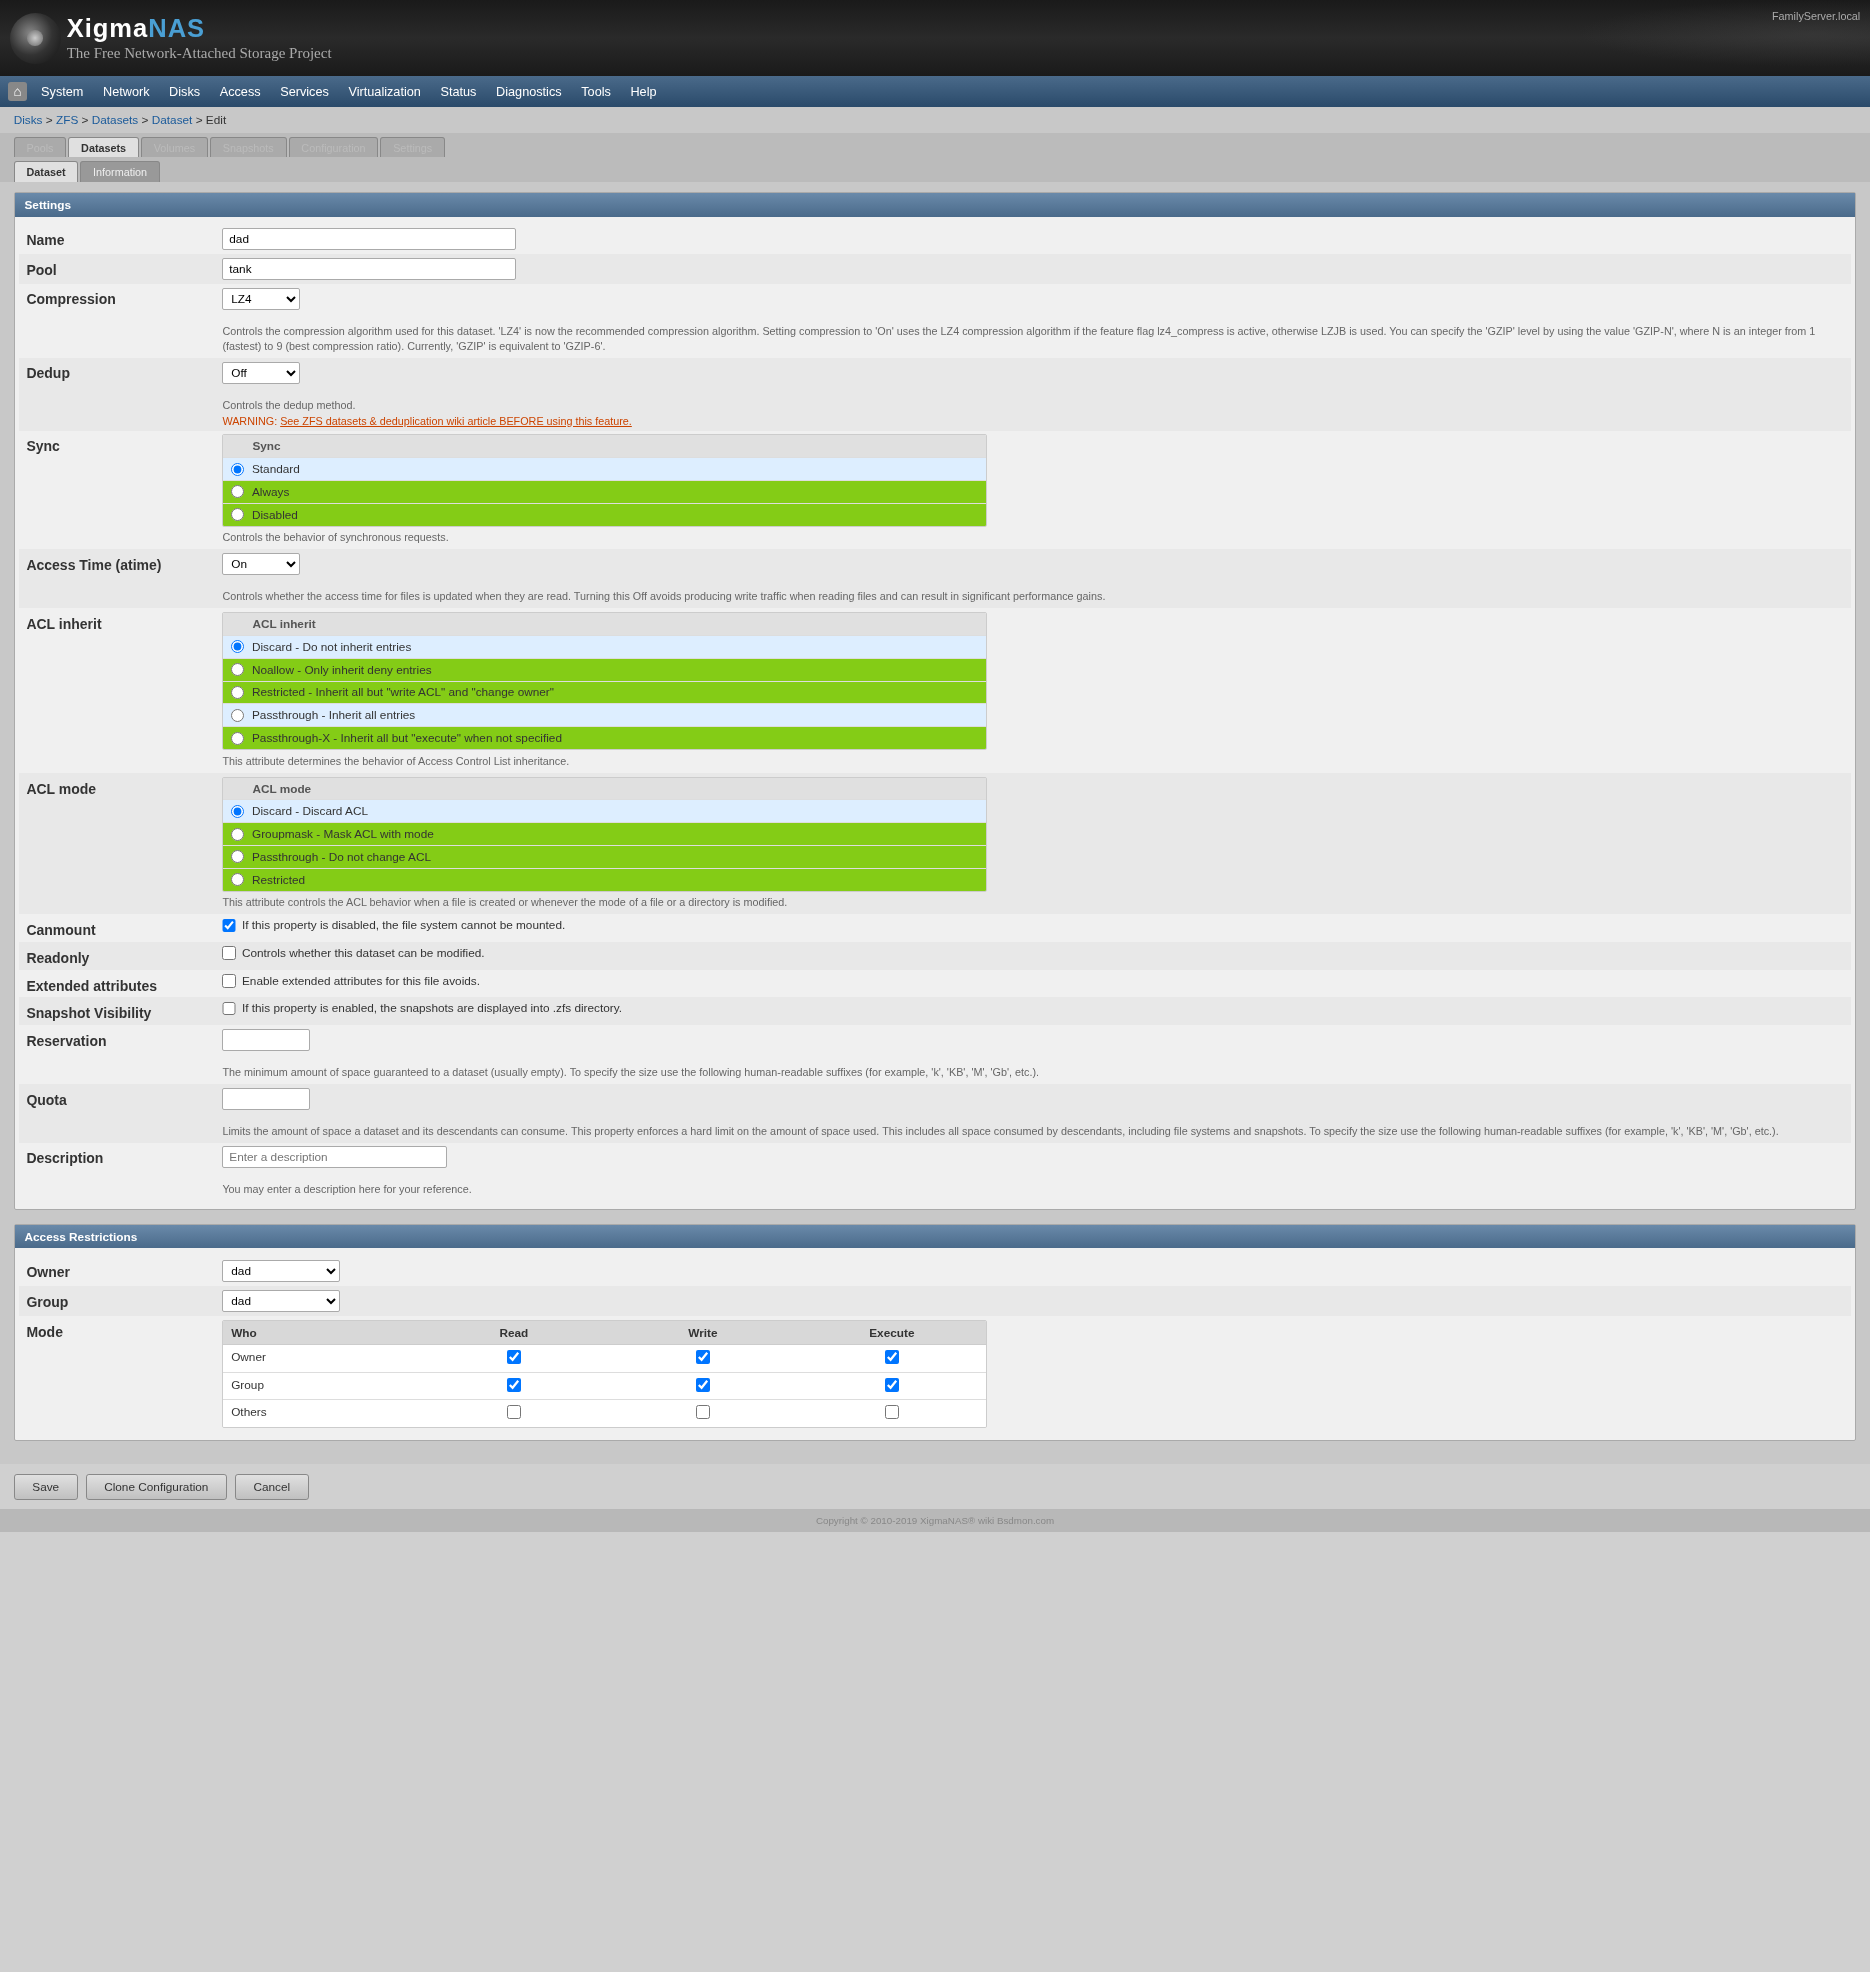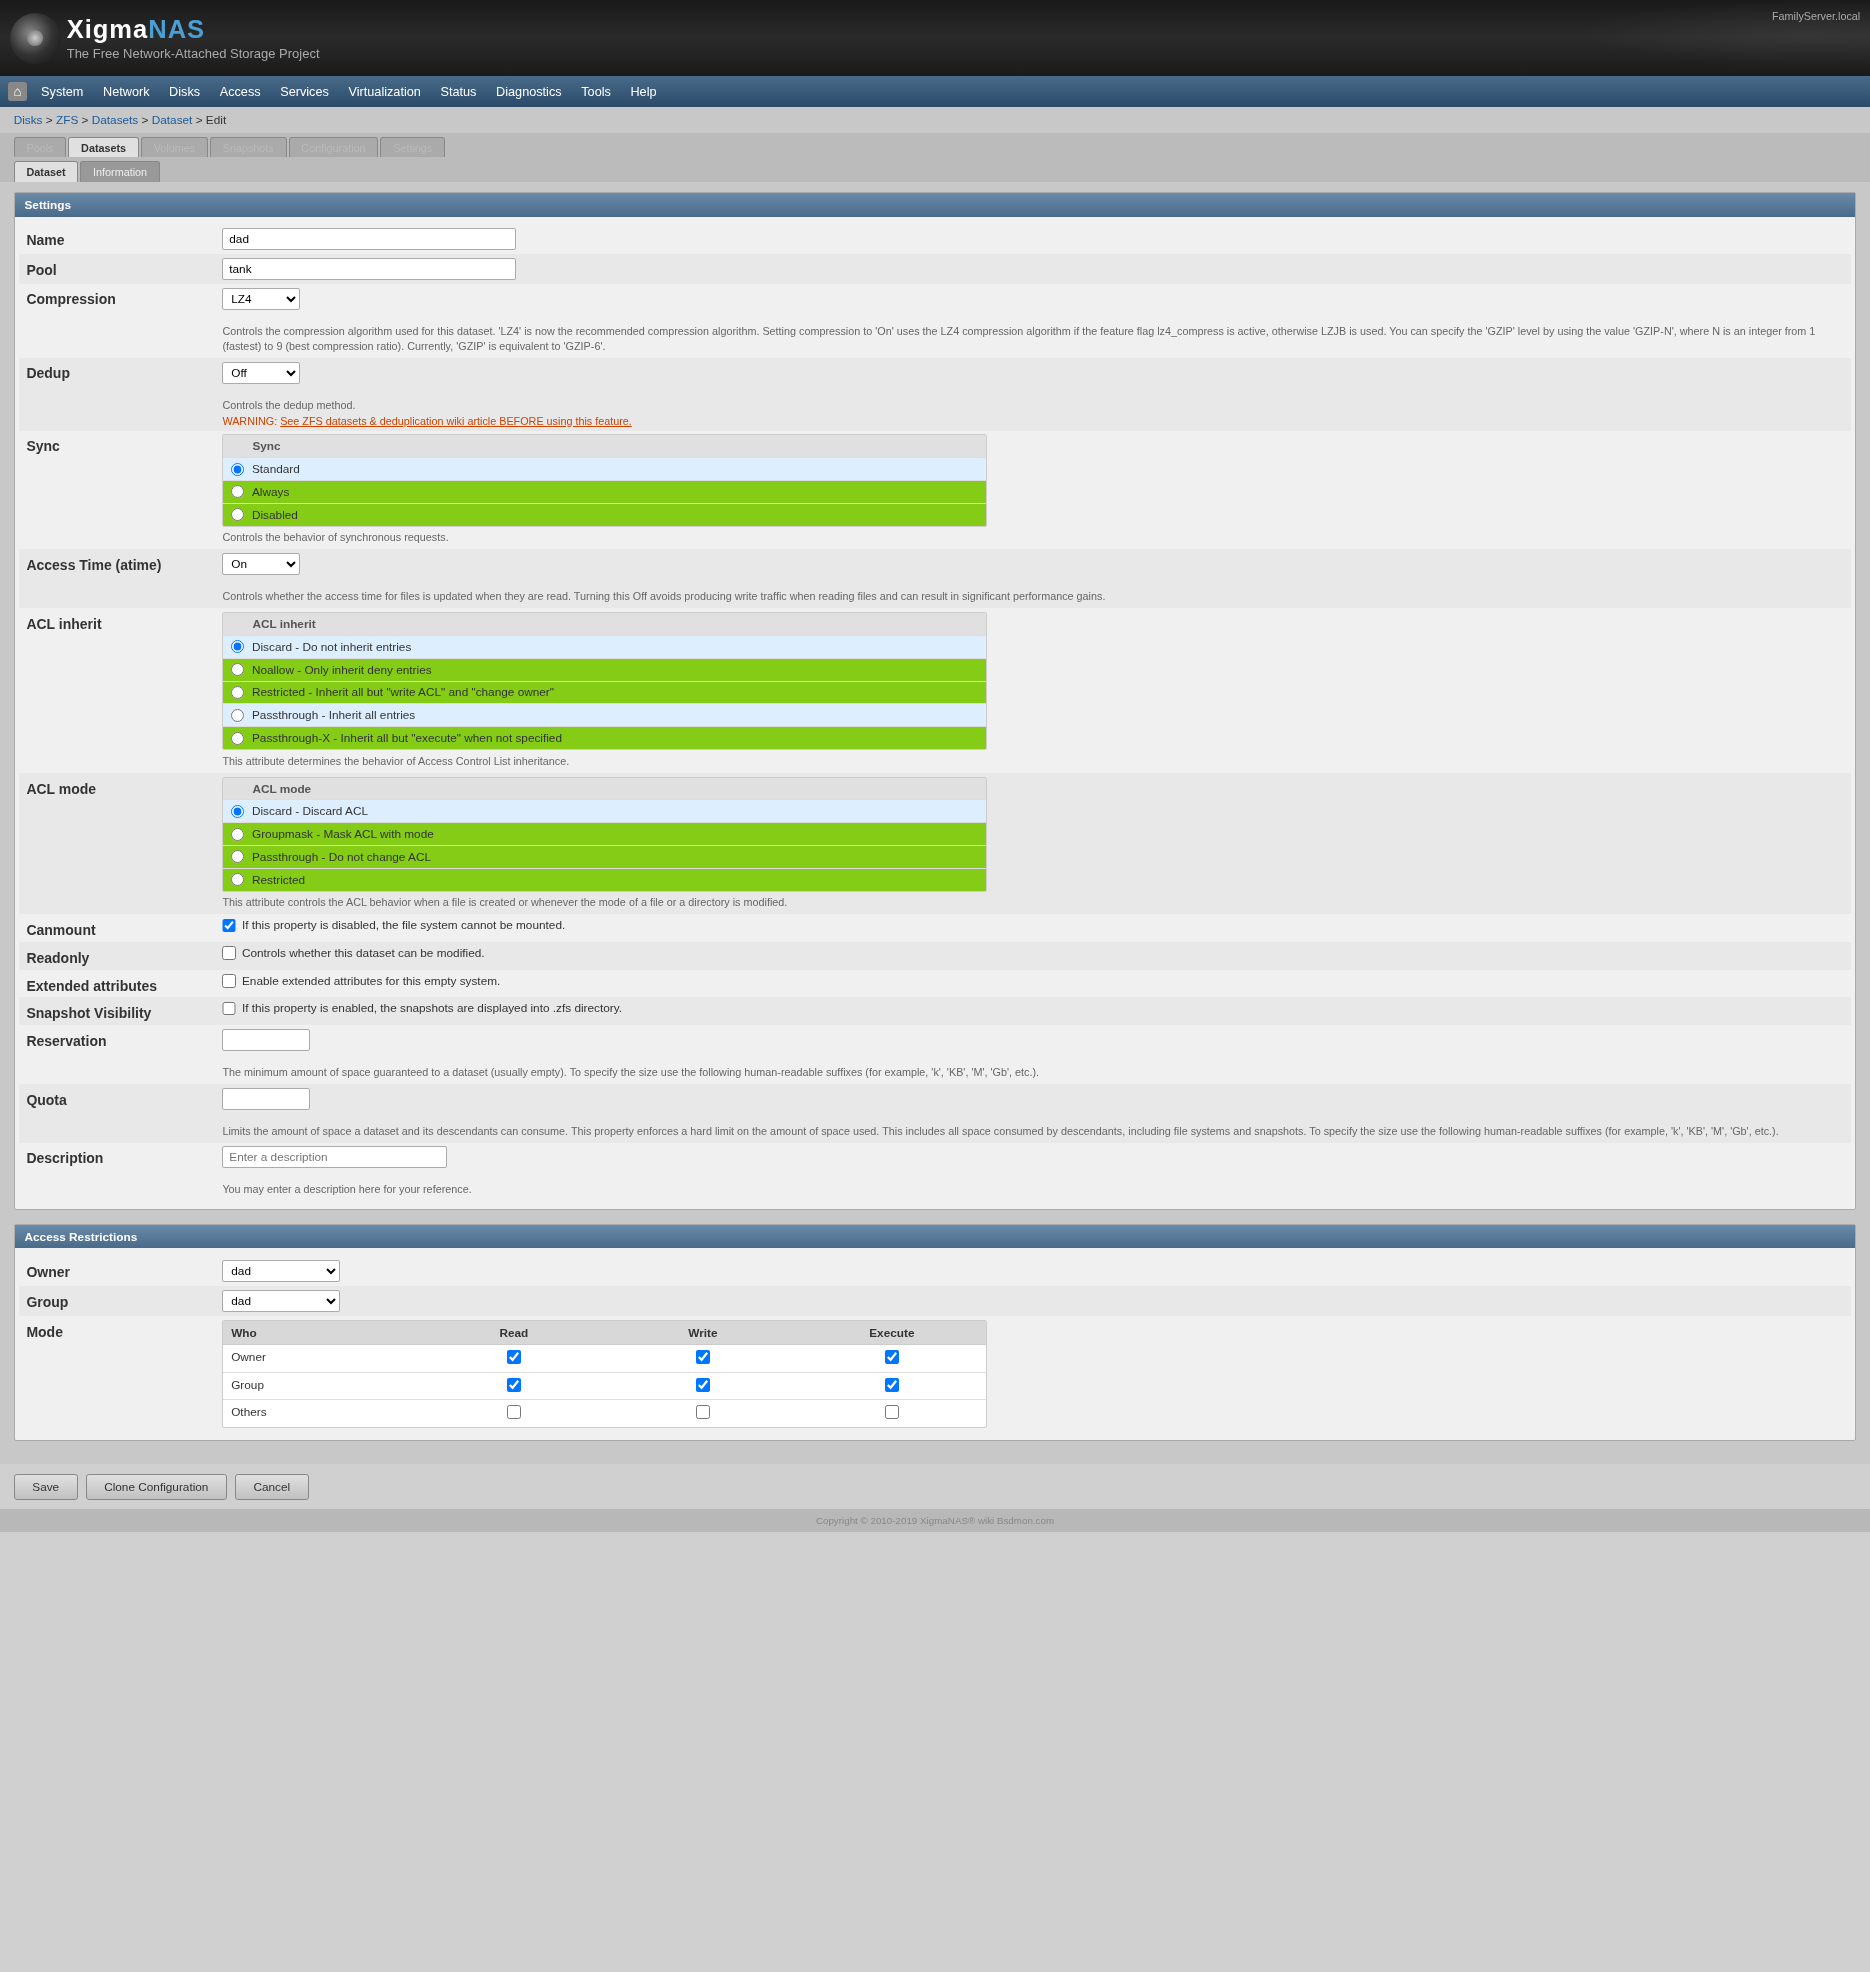--- a/index.html
+++ b/index.html
@@ -38,24 +38,25 @@
       position: absolute;
     }
     .logo-text {
       font-size: 25.5px;
       font-weight: bold;
       color: #fff;
       letter-spacing: 1px;
     }
     .logo-text span.nas { color: #4a9fd4; }
     .logo-tagline {
-      font-size: 13px;
+      font-size: 15px;
       color: #aaa;
       display: block;
       margin-top: 2px;
+      font-family: Liberation Serif, serif;
     }
     .server-name {
       position: absolute;
       right: 9.8px;
       top: 9.8px;
       color: #aaa;
       font-size: 10.8px;
       margin-left: 44px;
     }
     .header-decor {
@@ -529,21 +530,21 @@
             <span>Controls whether this dataset can be modified.</span>
           </label>
         </div>
       </div>
 
       <div class="form-row">
         <div class="form-label">Extended attributes</div>
         <div class="form-control">
           <label class="check-row">
             <input type="checkbox" style="">
-            <span>Enable extended attributes for this empty system.</span>
+            <span>Enable extended attributes for this file avoids.</span>
           </label>
         </div>
       </div>
 
       <div class="form-row">
         <div class="form-label">Snapshot Visibility</div>
         <div class="form-control">
           <label class="check-row">
             <input type="checkbox" style="">
             <span>If this property is enabled, the snapshots are displayed into .zfs directory.</span>

